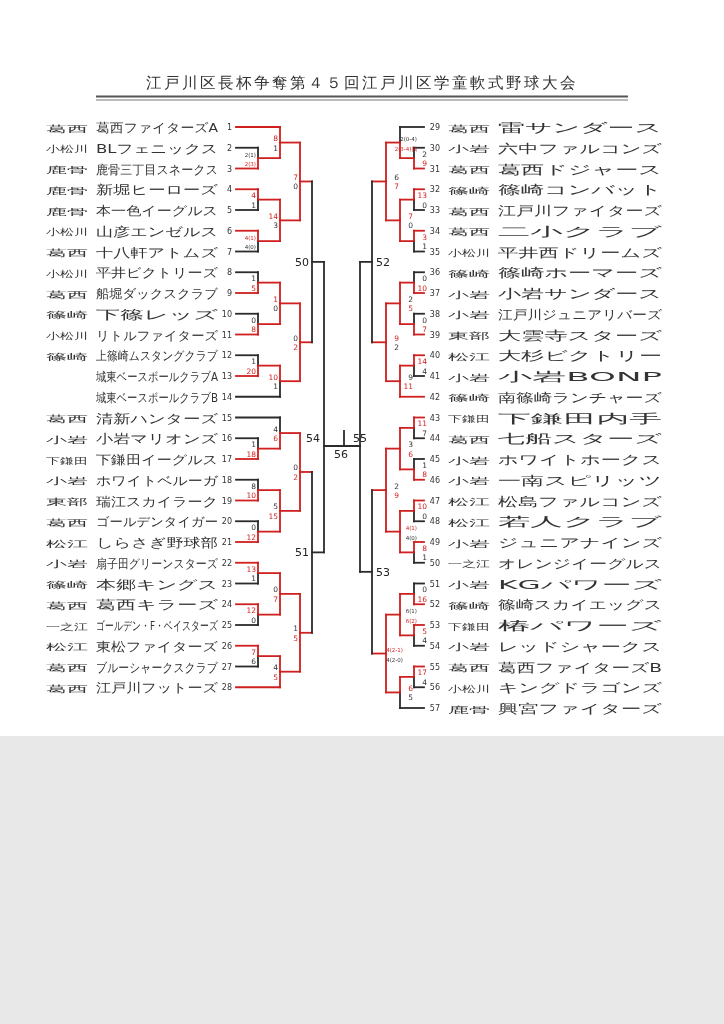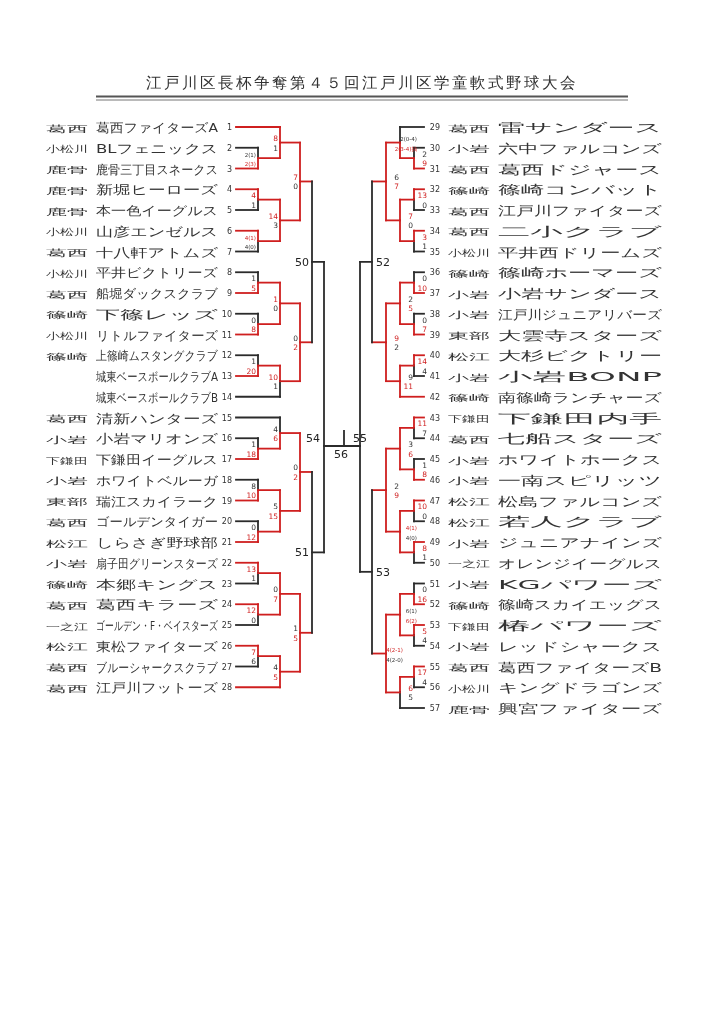--- a/index.html
+++ b/index.html
@@ -1,16 +1,16 @@
 <!DOCTYPE html>
 <html><head>
 <meta charset="utf-8">
 <style>
   html,body{margin:0;padding:0;background:#e8e8e8;}
-  #page{position:relative;width:724px;height:1024px;background:#ffffff;margin:0 auto;
+  #page{position:relative;width:724px;height:736px;background:#ffffff;margin:0 auto;
         font-family:"DejaVu Sans","Liberation Sans",sans-serif;overflow:hidden;}
   #bracket-svg{position:absolute;left:0;top:0;}
   .title-text{font-size:15.5px;letter-spacing:2.5px;fill:#333;}
 </style>
 </head>
 <body>
 
 <div id="page">
   <svg id="bracket-svg" width="724" height="1024" viewBox="0 0 724 1024">
     <text id="title-el" class="title-text" x="362" y="88" text-anchor="middle">江戸川区長杯争奪第４５回江戸川区学童軟式野球大会</text>

